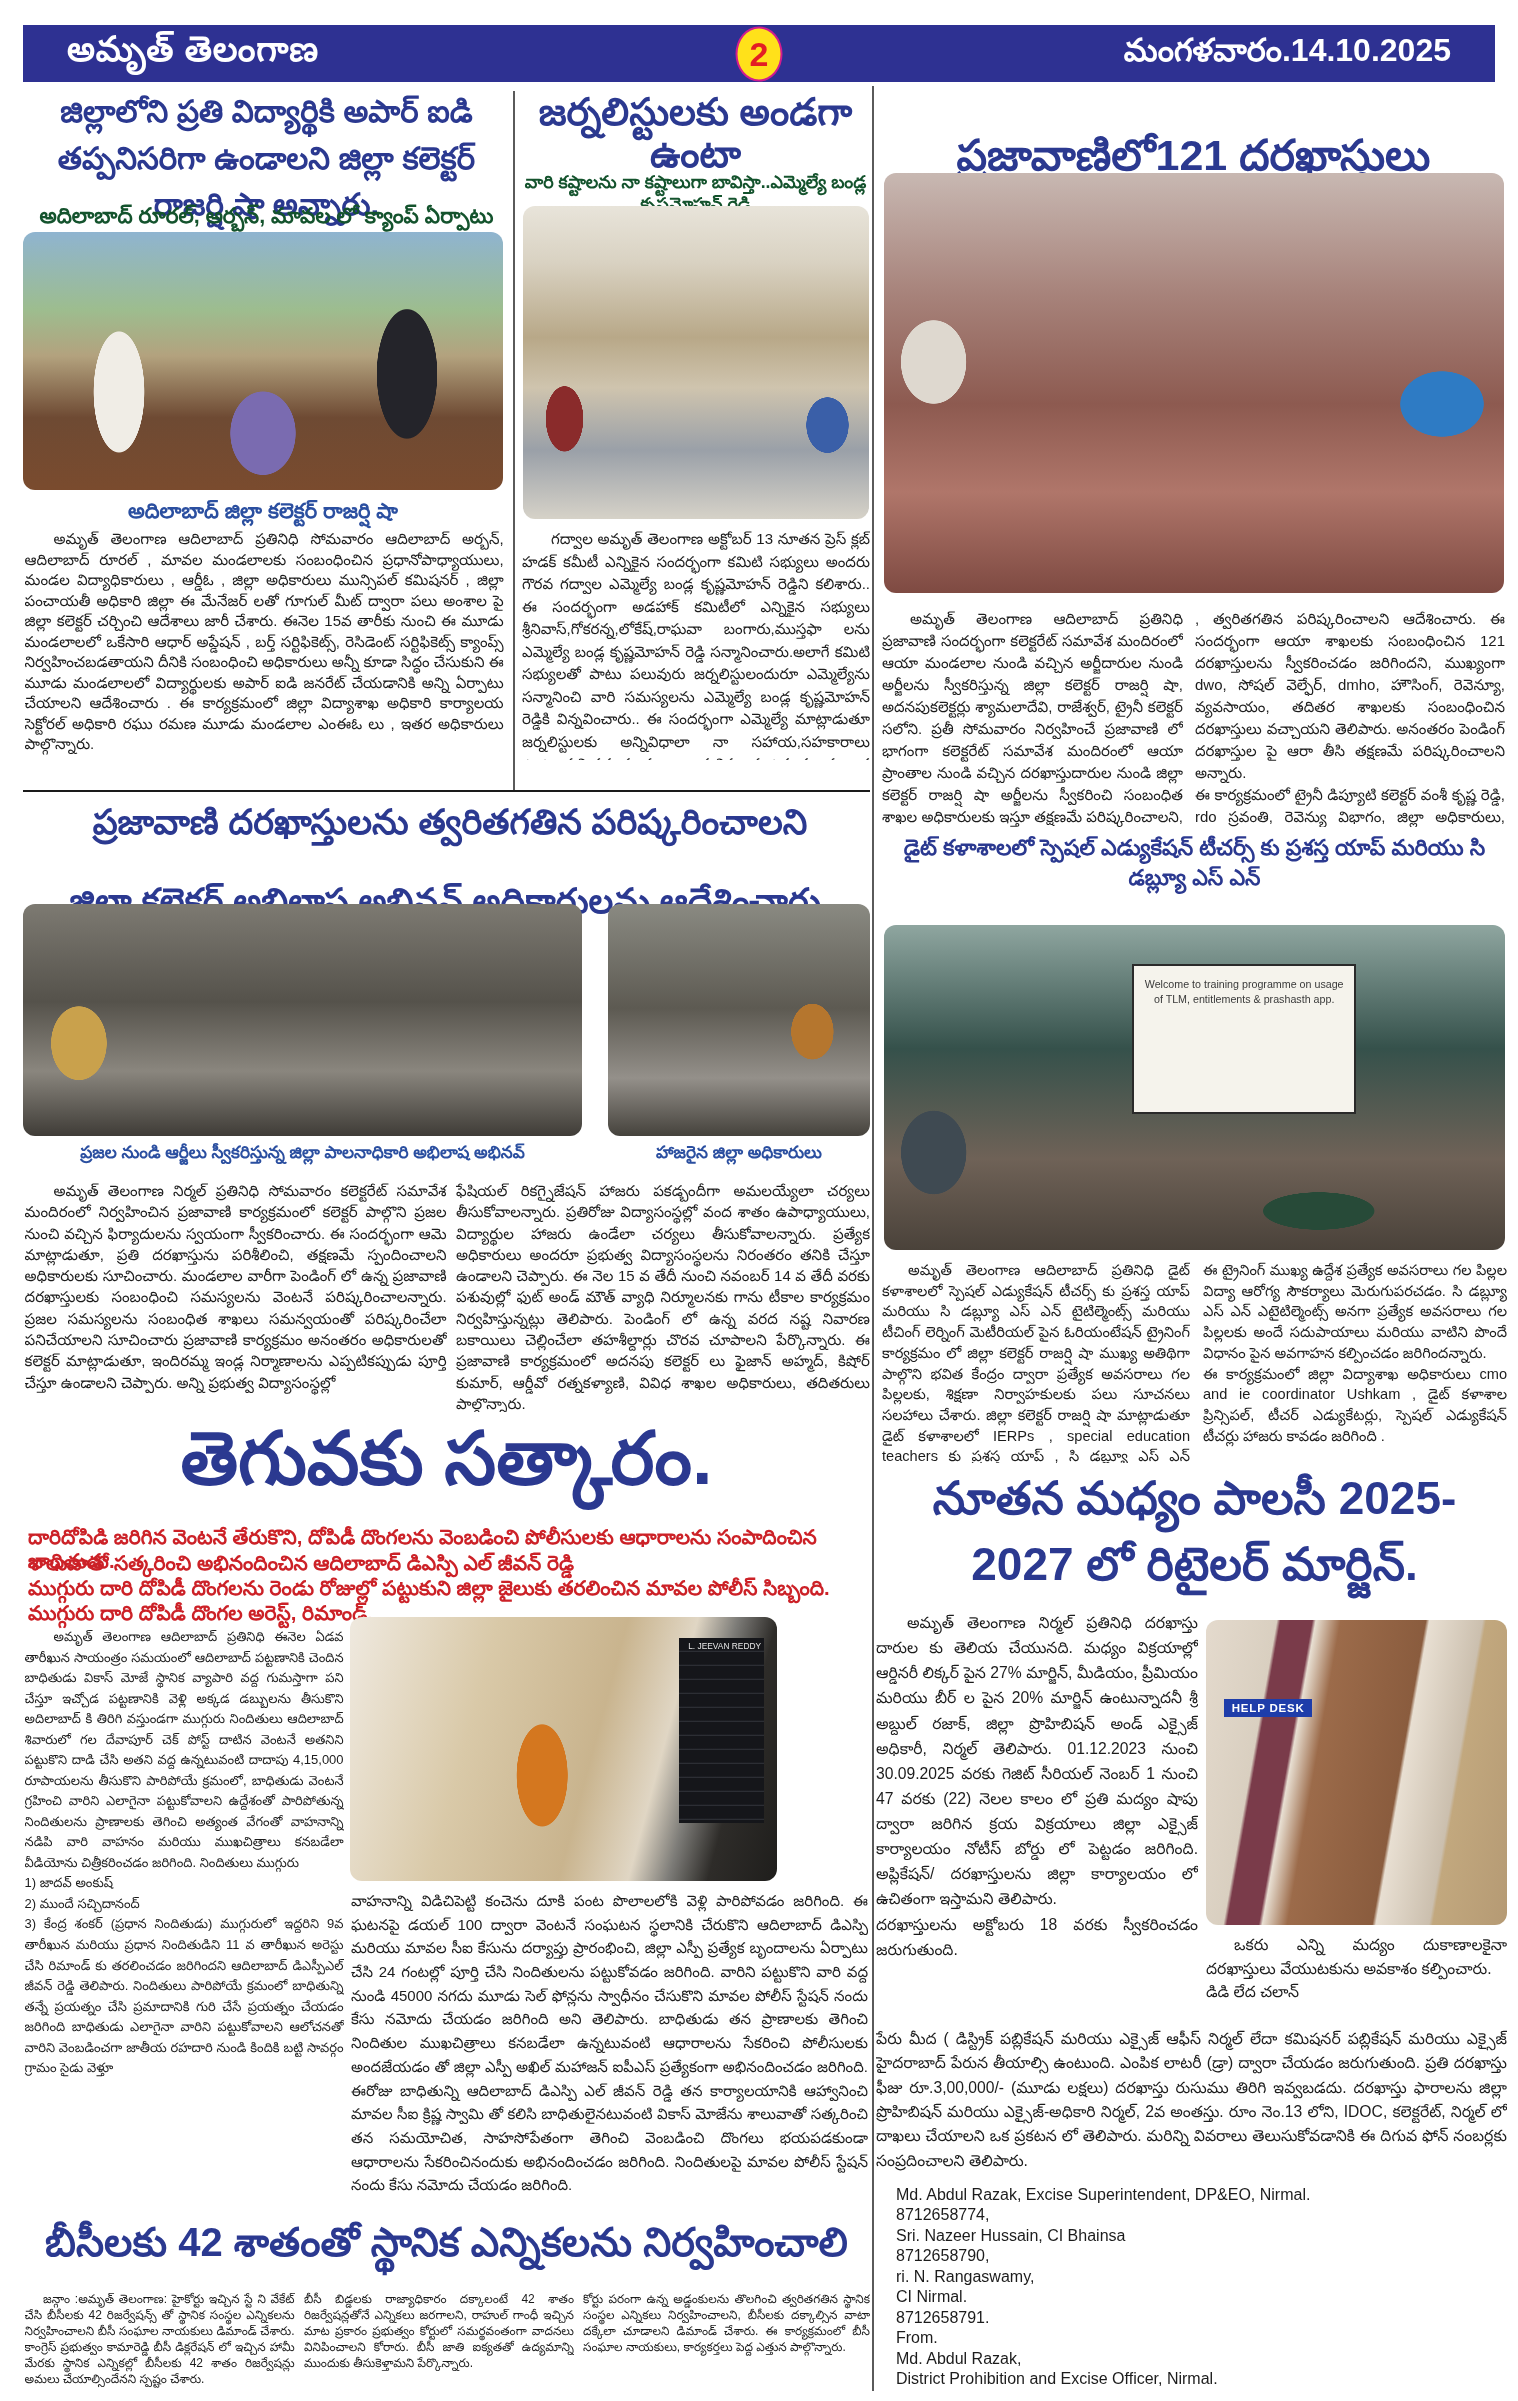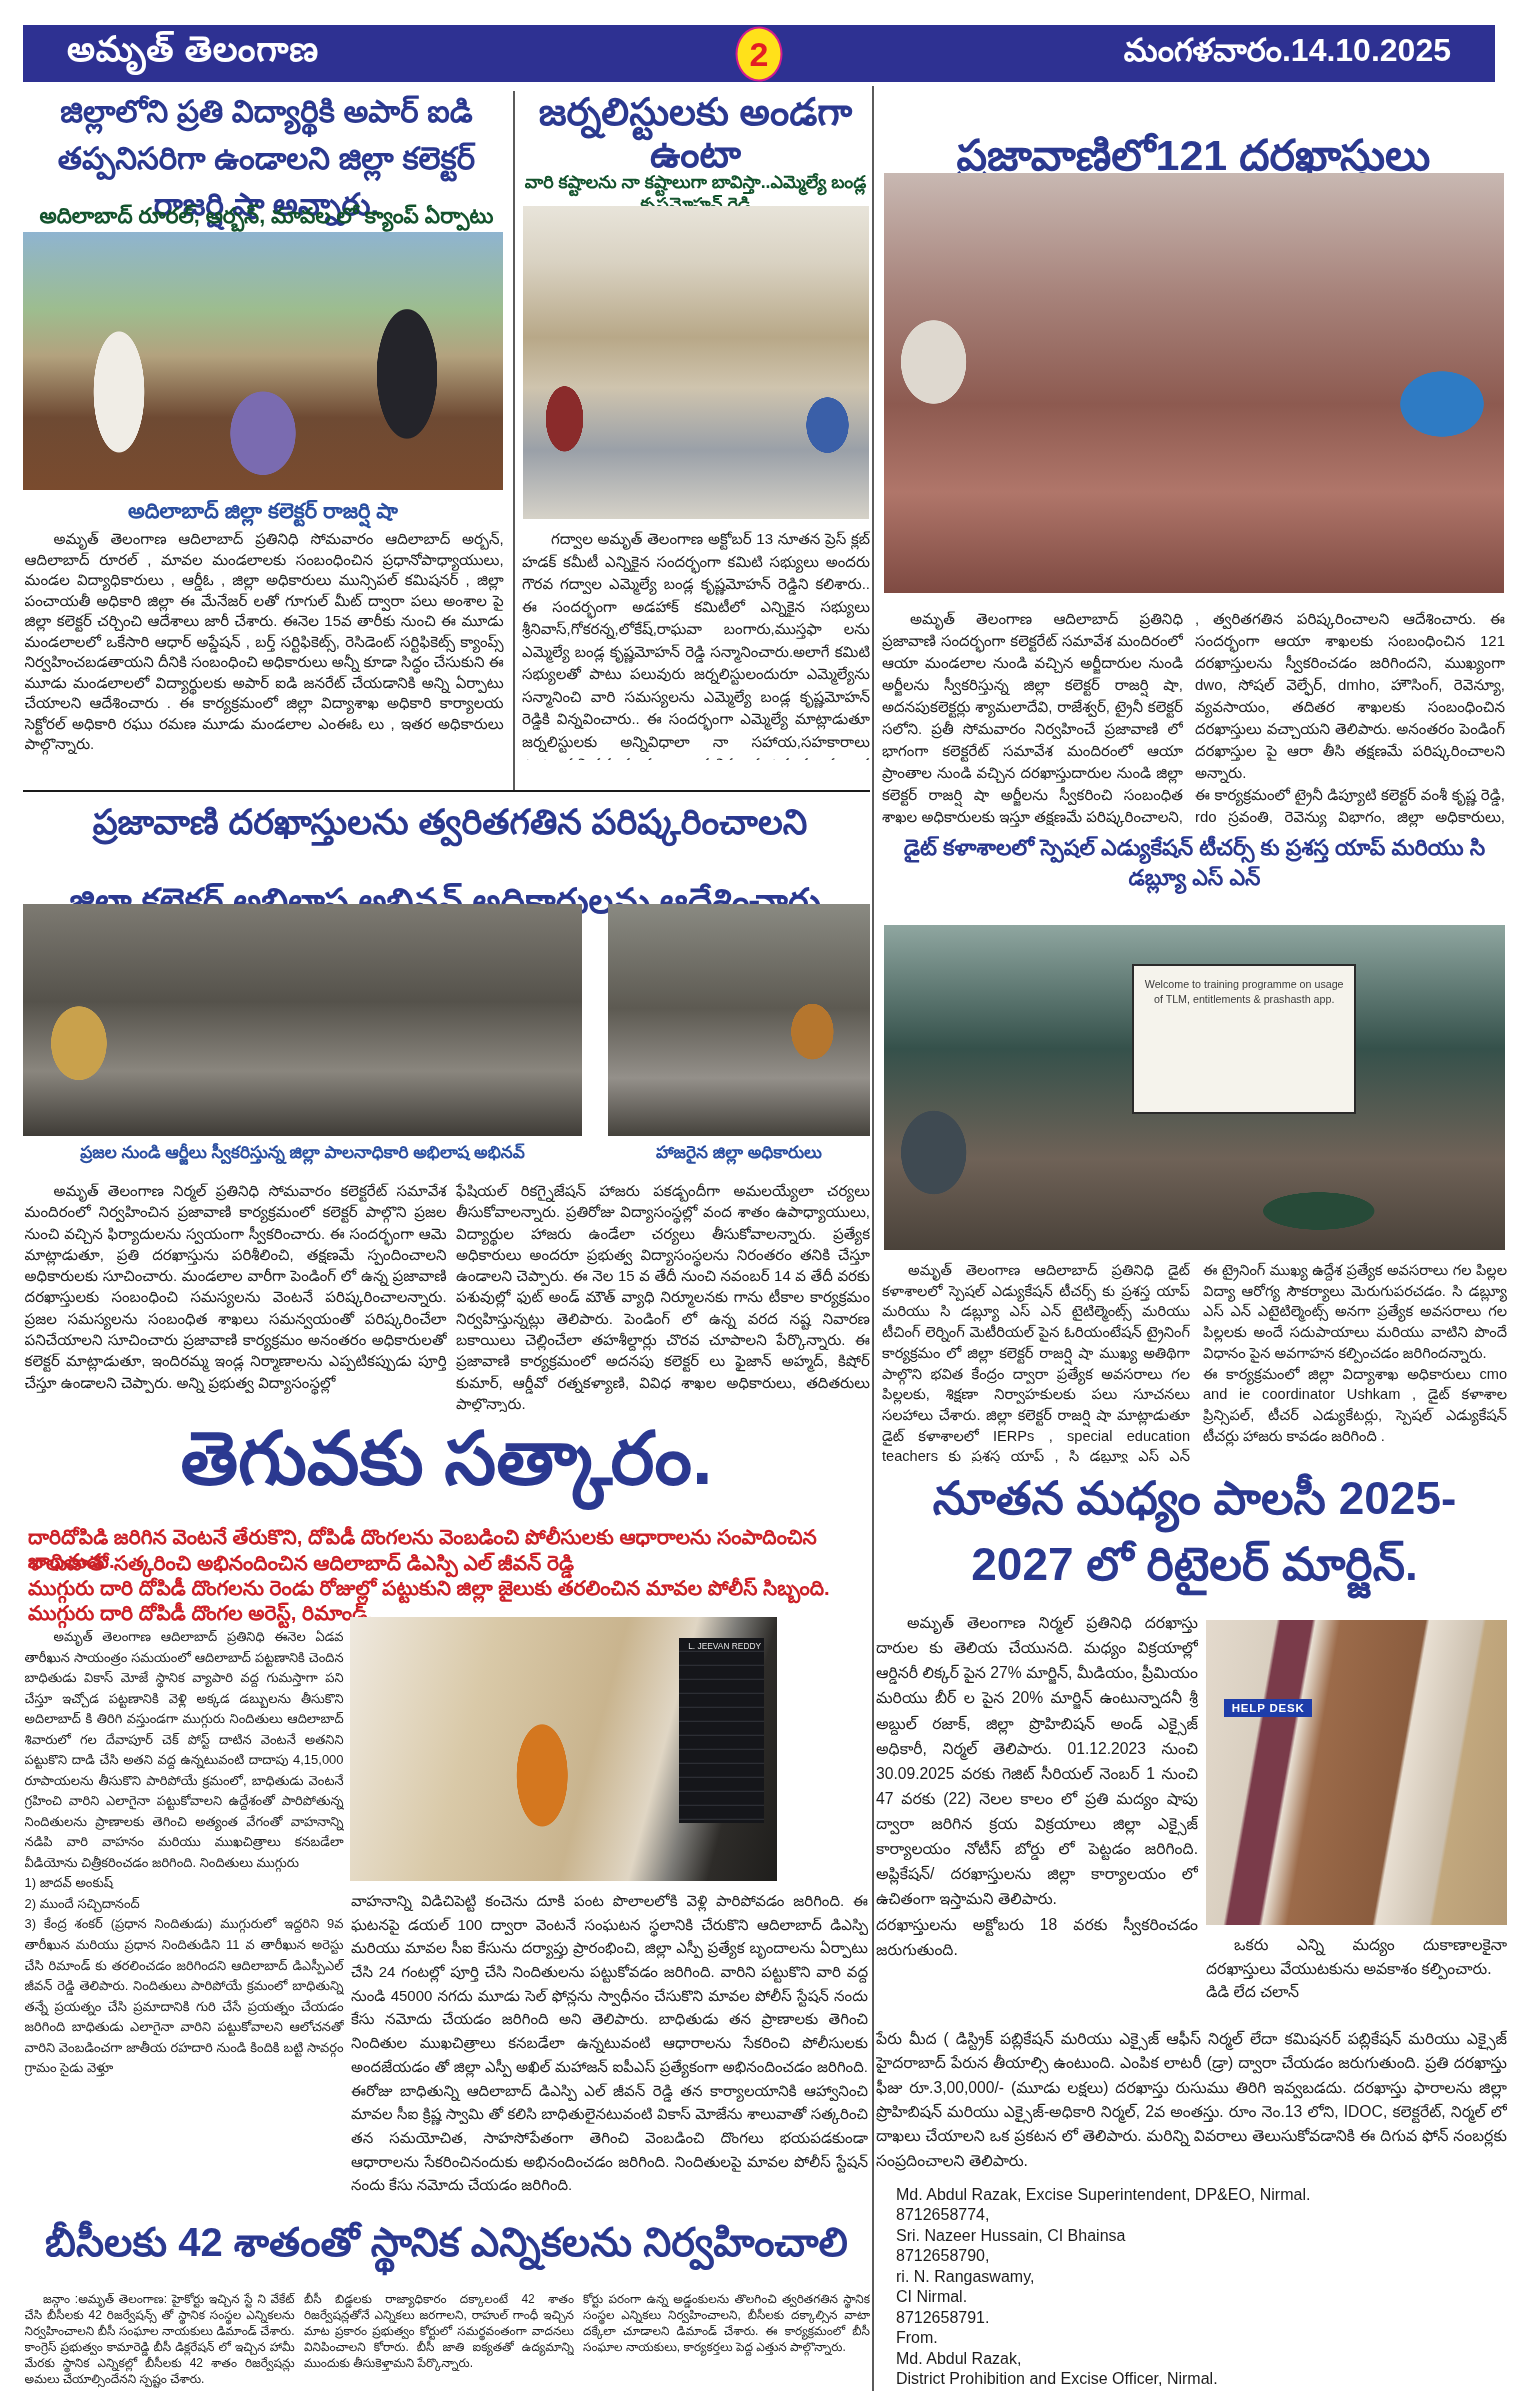--- a/index.html
+++ b/index.html
@@ -4,21 +4,21 @@
 <style>
   html,body{margin:0;padding:0;background:#e8e8e8;}
   .page{position:relative;width:1518px;height:2401px;background:#ffffff;
         font-family:"Liberation Sans","DejaVu Sans",sans-serif;overflow:hidden;margin:0 auto;}
   .abs{position:absolute;}
   .hl{color:#2b3990;font-weight:bold;text-align:center;line-height:1.35;}
   .redline{color:#14532d;font-weight:bold;text-align:center;line-height:1.25;}
   .redleft{color:#cc2127;font-weight:bold;text-align:left;line-height:1.2;}
   .body-text{color:#1c1c1c;text-align:justify;white-space:pre-line;overflow:hidden;}
   .caption{color:#2b4fa0;font-weight:bold;text-align:center;}
-  .photo{position:absolute;overflow:hidden;border-radius:0;}
+  .photo{position:absolute;overflow:hidden;border-radius:12px;}
   .vline{position:absolute;width:1.5px;background:#5a5a5a;}
   .hline{position:absolute;height:2.3px;background:#1a1a1a;}
 
   
   #masthead{left:23px;top:25px;width:1472px;height:57px;background:#2e3192;color:#fff;
             display:flex;align-items:center;justify-content:space-between;
             padding:12px 44px;box-sizing:border-box;position:absolute;}
   #masthead .paper{font-size:35px;font-weight:bold;letter-spacing:0.8px;}
   #masthead .date{font-size:32px;font-weight:bold;}
   #badge{position:absolute;left:50%;top:50%;transform:translate(-50%,-50%);

